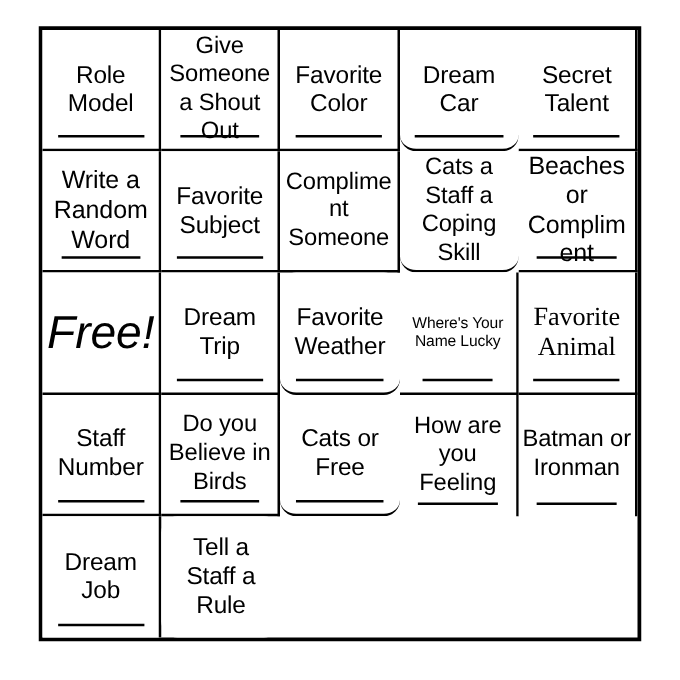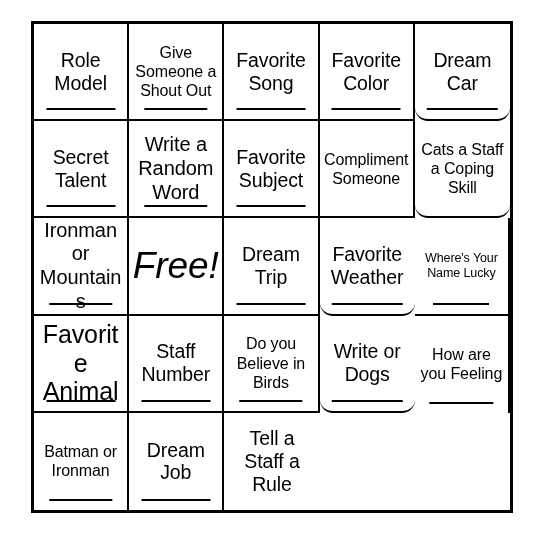--- a/index.html
+++ b/index.html
@@ -56,24 +56,24 @@
     width: 100%;
     text-align: center;
     color: #000000;
     line-height: 1.17;
     letter-spacing: -0.1px;
     word-wrap: break-word;
   }
 
   
   .fs-xs  { font-size: 12.5px; line-height: 1.22; }
-  .fs-sm  { font-size: 16px; line-height: 1.20; }
+  .fs-sm  { font-size: 19px; line-height: 1.20; }
   .fs-md  { font-size: 20px;   line-height: 1.18; }
   .fs-lg  { font-size: 19.5px; line-height: 1.17; }
-  .fs-xl  { font-size: 25px; line-height: 1.14; }
+  .fs-xl  { font-size: 21px; line-height: 1.14; font-family: Liberation Serif, serif; }
   .fs-xxl { font-size: 37px;   line-height: 1.10; font-style: italic; }
 
   .cell-underline {
     position: absolute;
     left: 50%;
     transform: translateX(-50%);
     bottom: 9px;
     height: 0;
     border-bottom: 2px solid #000000;
   }
@@ -88,24 +88,20 @@
   <div class="bingo-grid">
       <div class="bingo-cell">
         <span class="cell-text fs-lg">Role Model</span>
         <span class="cell-underline ul-w-wide"></span>
       </div>
       <div class="bingo-cell">
         <span class="cell-text fs-sm">Give Someone a Shout Out</span>
         <span class="cell-underline ul-w-med"></span>
       </div>
       <div class="bingo-cell">
-        <span class="cell-text fs-lg">Favorite Song</span>
-        <span class="cell-underline ul-w-wide"></span>
-      </div>
-      <div class="bingo-cell">
         <span class="cell-text fs-lg">Favorite Color</span>
         <span class="cell-underline ul-w-wide"></span>
       </div>
       <div class="bingo-cell col-last">
         <span class="cell-text fs-lg">Dream Car</span>
         <span class="cell-underline ul-w-wide"></span>
       </div>
       <div class="bingo-cell">
         <span class="cell-text fs-lg">Secret Talent</span>
         <span class="cell-underline ul-w-wide"></span>
@@ -118,21 +114,21 @@
         <span class="cell-text fs-lg">Favorite Subject</span>
         <span class="cell-underline ul-w-wide"></span>
       </div>
       <div class="bingo-cell no-underline">
         <span class="cell-text fs-sm">Compliment Someone</span>
       </div>
       <div class="bingo-cell col-last no-underline">
         <span class="cell-text fs-sm">Cats a Staff a Coping Skill</span>
       </div>
       <div class="bingo-cell">
-        <span class="cell-text fs-md">Ironman or Mountains</span>
+        <span class="cell-text fs-md">Beaches or Compliment</span>
         <span class="cell-underline ul-w-med"></span>
       </div>
       <div class="bingo-cell no-underline">
         <span class="cell-text fs-xxl">Free!</span>
       </div>
       <div class="bingo-cell">
         <span class="cell-text fs-lg">Dream Trip</span>
         <span class="cell-underline ul-w-wide"></span>
       </div>
       <div class="bingo-cell col-last">
@@ -149,21 +145,21 @@
       </div>
       <div class="bingo-cell">
         <span class="cell-text fs-lg">Staff Number</span>
         <span class="cell-underline ul-w-wide"></span>
       </div>
       <div class="bingo-cell">
         <span class="cell-text fs-sm">Do you Believe in Birds</span>
         <span class="cell-underline ul-w-med"></span>
       </div>
       <div class="bingo-cell col-last">
-        <span class="cell-text fs-lg">Write or Dogs</span>
+        <span class="cell-text fs-lg">Cats or Free</span>
         <span class="cell-underline ul-w-wide"></span>
       </div>
       <div class="bingo-cell row-last">
         <span class="cell-text fs-sm">How are you Feeling</span>
         <span class="cell-underline ul-w-med"></span>
       </div>
       <div class="bingo-cell row-last">
         <span class="cell-text fs-sm">Batman or Ironman</span>
         <span class="cell-underline ul-w-med"></span>
       </div>

